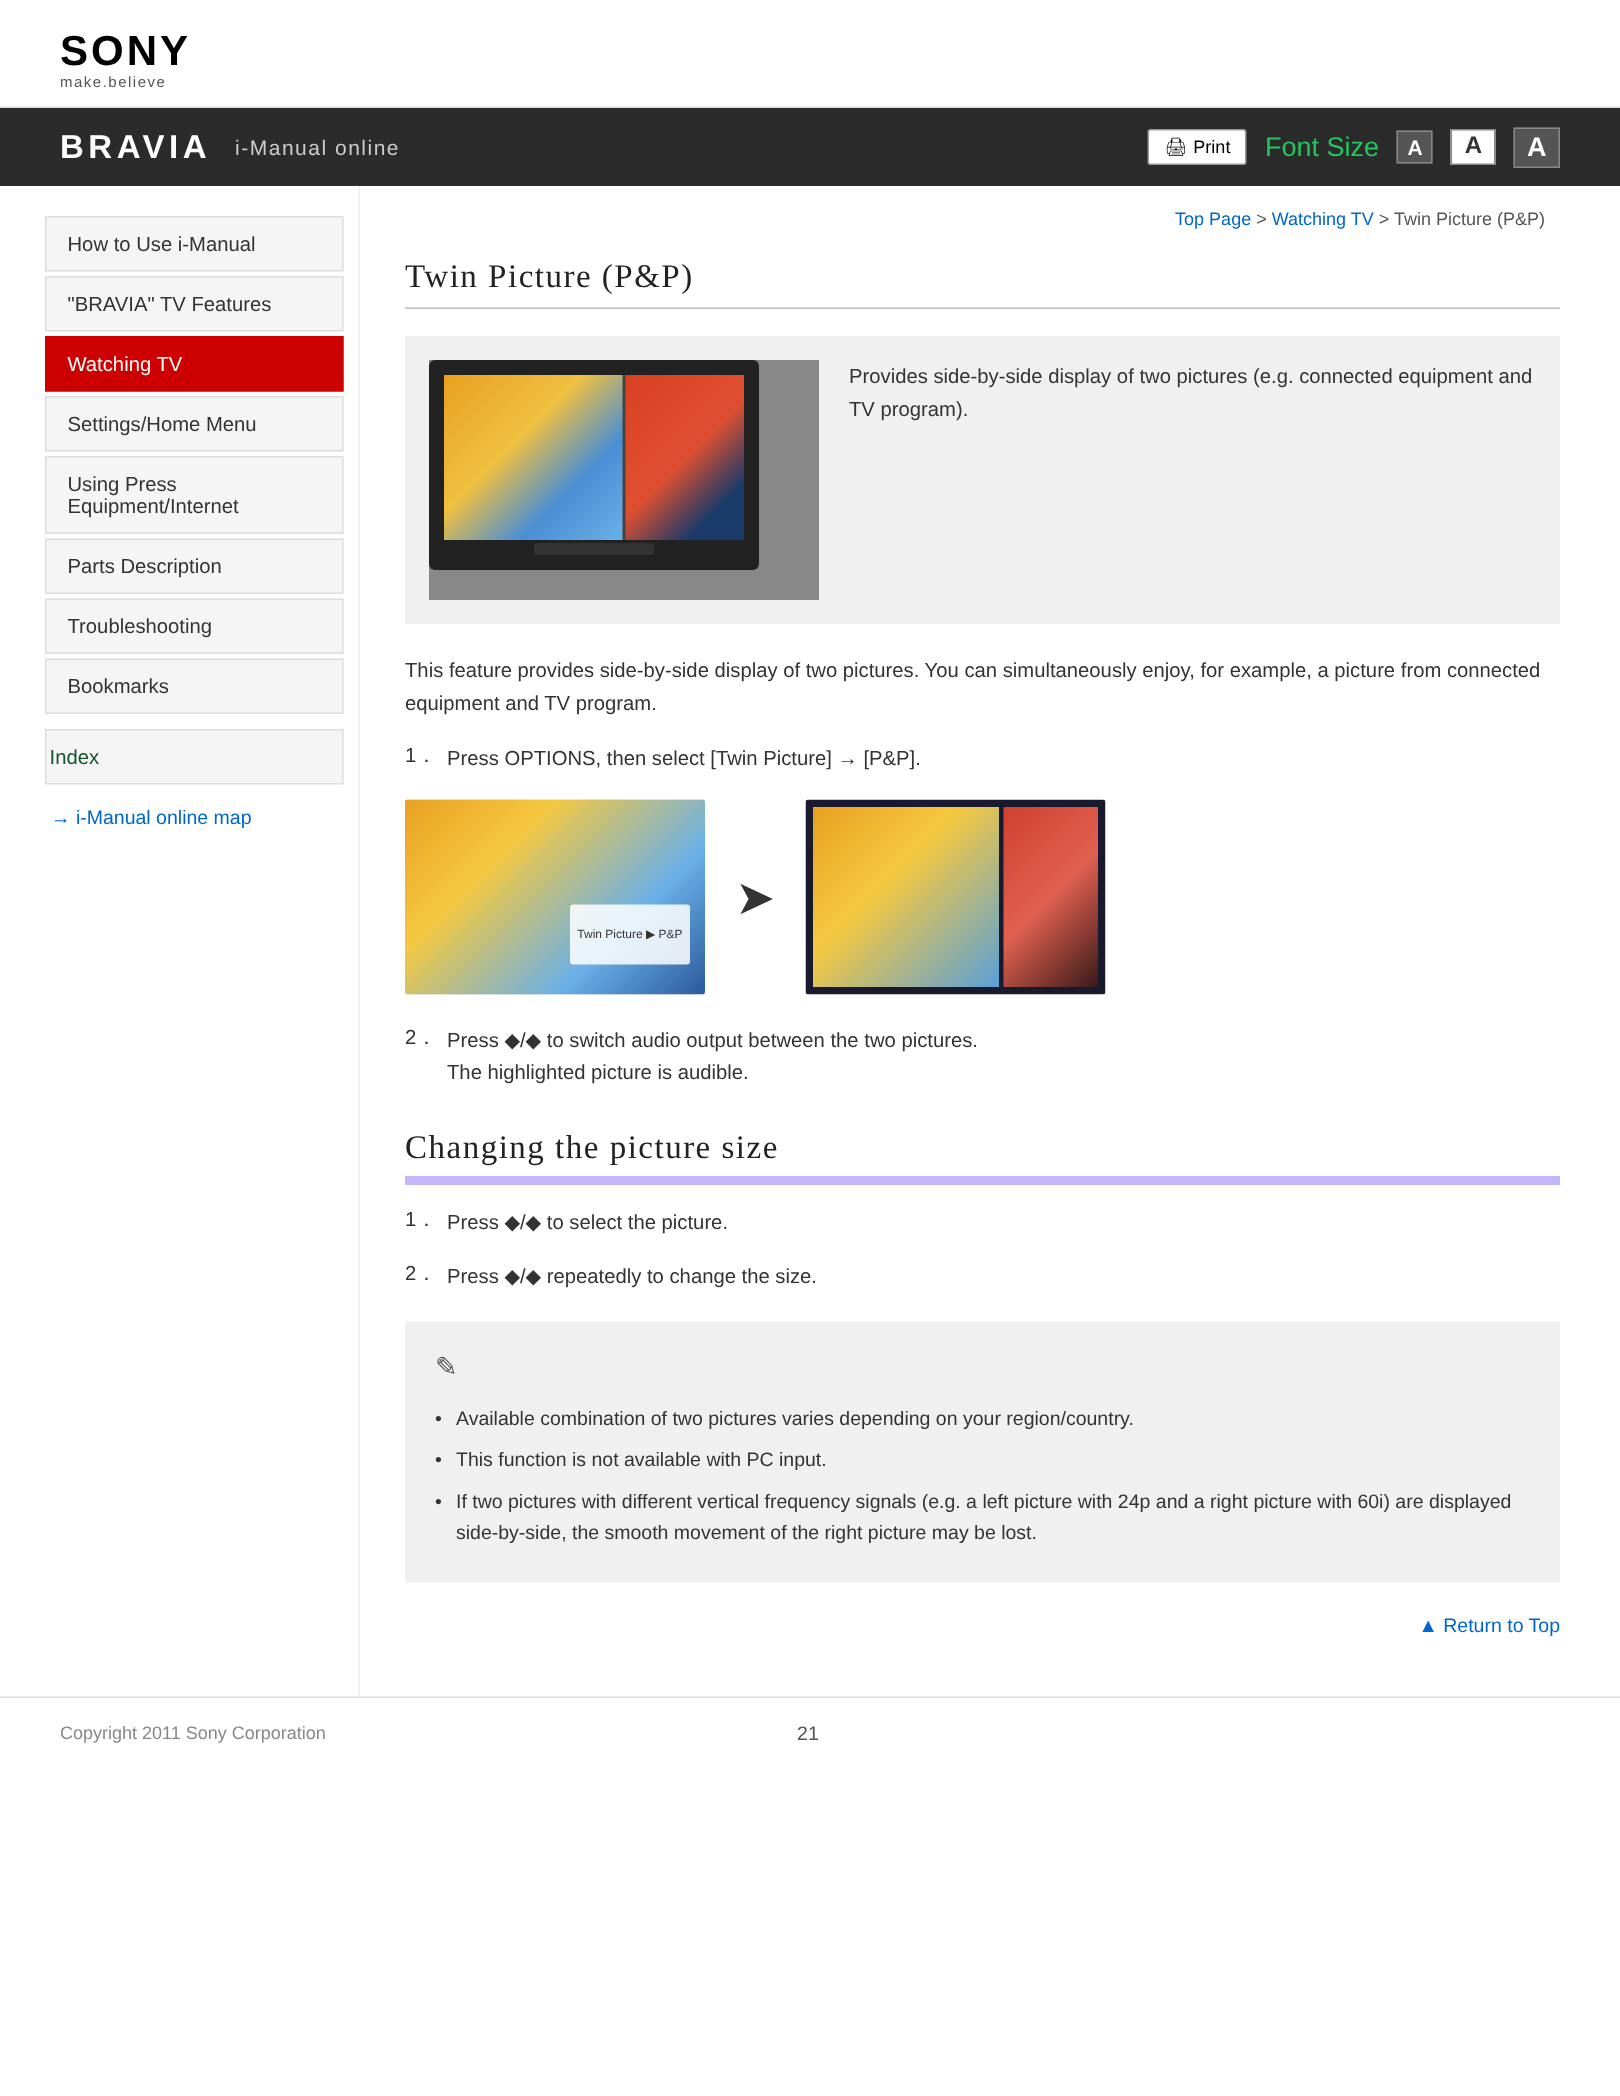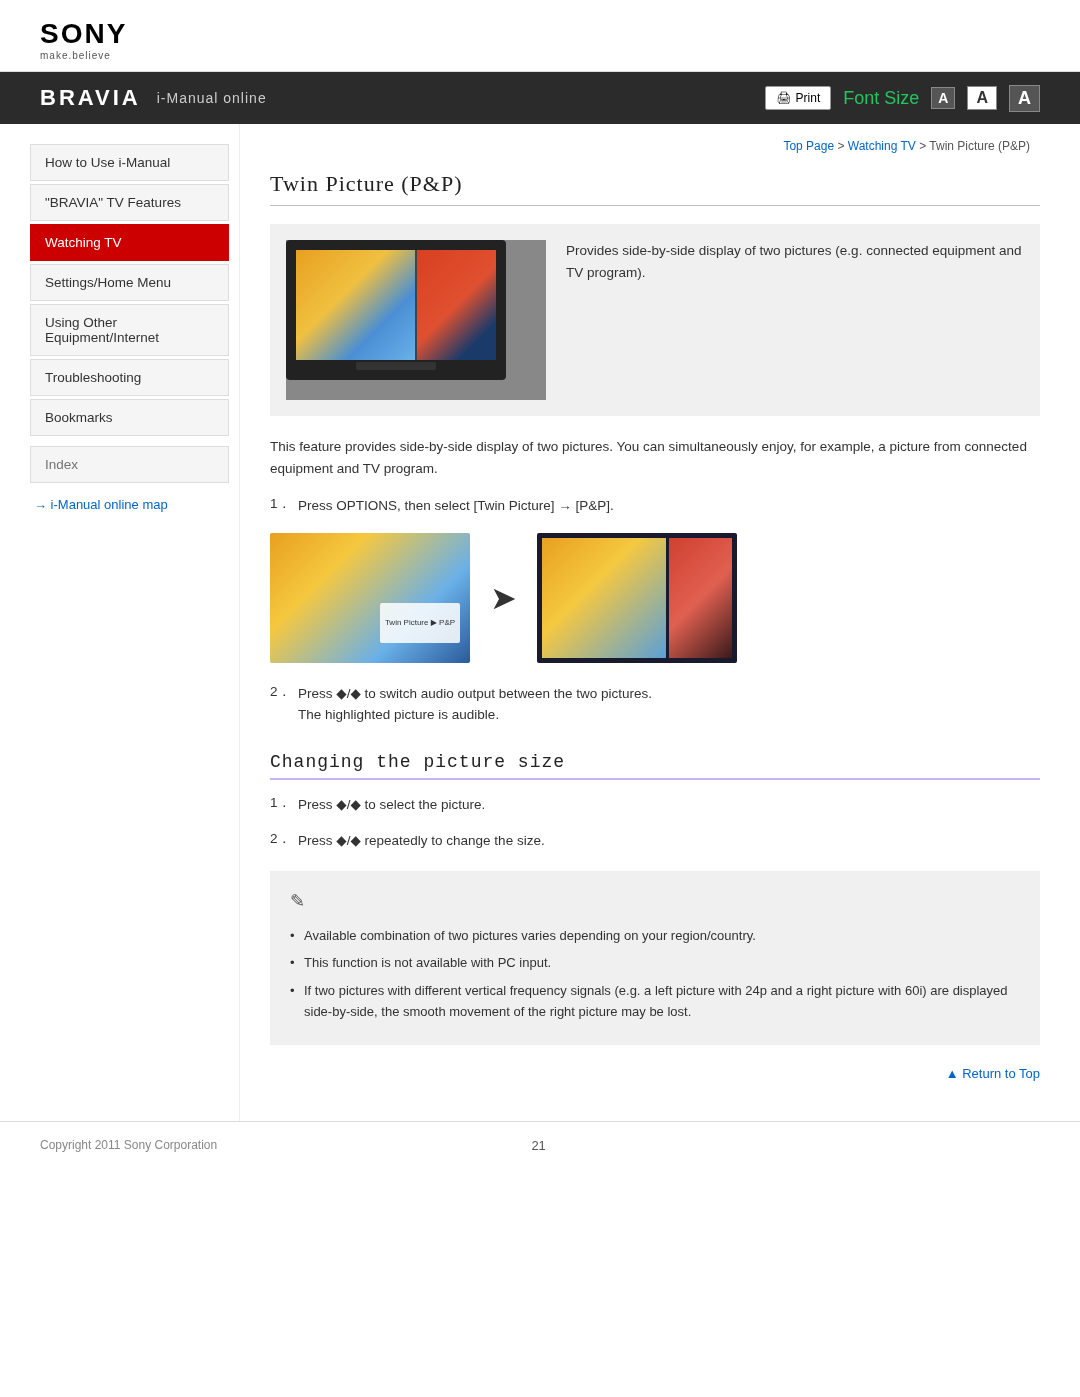--- a/index.html
+++ b/index.html
@@ -122,25 +122,25 @@
       text-decoration: none;
       margin-right: 10px;
     }
     .sidebar-item.active {
       background: #c00;
       color: #fff;
       border-color: #c00;
     }
     .sidebar-index {
       display: block;
-      padding: 10px 14px;
+      padding: 10px 2px;
       margin-top: 10px;
       margin-bottom: 3px;
       font-size: 13.5px;
-      color: #737373;
+      color: #14532d;
       cursor: pointer;
       border: 1px solid #ddd;
       background: #f5f5f5;
       text-decoration: none;
       margin-right: 10px;
     }
     .sidebar-map-link {
       display: block;
       margin-top: 14px;
       font-size: 13px;
@@ -313,28 +313,28 @@
       flex: 1;
       background: linear-gradient(135deg, #d04030, #e06050 50%, #3a1a1a);
     }
     .arrow-icon {
       font-size: 32px;
       color: #333;
     }
 
     
     .section-heading {
-      font-size: 18px;
+      font-size: 22px;
       font-weight: normal;
       letter-spacing: 1px;
       color: #222;
-      border-bottom: 2px solid #c4b5fd;
+      border-bottom: 6px solid #c4b5fd;
       padding-bottom: 6px;
       margin: 26px 0 14px 0;
-      font-family: Liberation Mono, monospace;
+      font-family: Liberation Serif, serif;
     }
 
     
     .note-box {
       background: #f0f0f0;
       padding: 16px 20px;
       margin-top: 20px;
       font-size: 13px;
       line-height: 1.65;
       color: #333;
@@ -418,21 +418,22 @@
   </div>
 </div>
 
 <div class="main-container">
 
   <div class="sidebar">
     <a class="sidebar-item" href="#">How to Use i-Manual</a>
     <a class="sidebar-item" href="#">"BRAVIA" TV Features</a>
     <a class="sidebar-item active" href="#">Watching TV</a>
     <a class="sidebar-item" href="#">Settings/Home Menu</a>
-    <a class="sidebar-item" href="#">Using Other Equipment/Internet</a>
+    <a class="sidebar-item" href="#">Using Press Equipment/Internet</a>
+    <a class="sidebar-item" href="#">Parts Description</a>
     <a class="sidebar-item" href="#">Troubleshooting</a>
     <a class="sidebar-item" href="#">Bookmarks</a>
     <a class="sidebar-index" href="#">Index</a>
     <a class="sidebar-map-link" href="#">→ i-Manual online map</a>
   </div>
 
   <div class="content">
 
     <div class="breadcrumb">
       <a href="#">Top Page</a><span> &gt; </span><a href="#">Watching TV</a><span> &gt; </span><span>Twin Picture (P&amp;P)</span>

